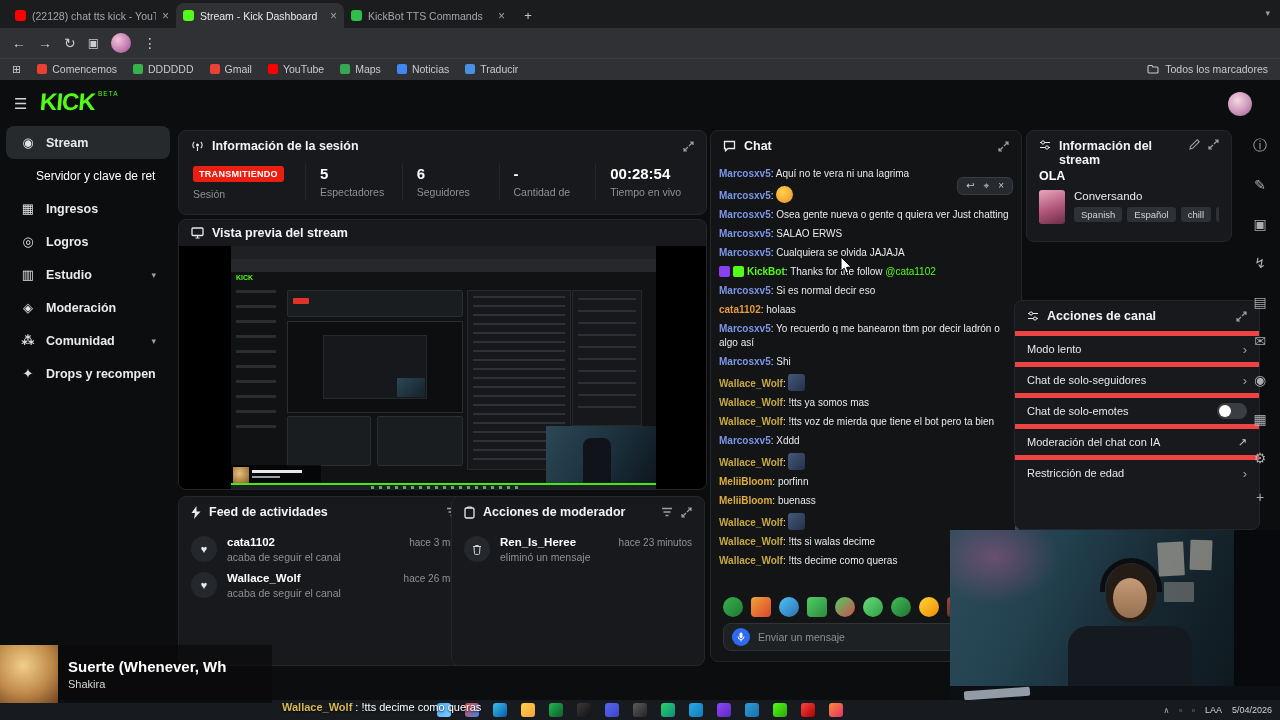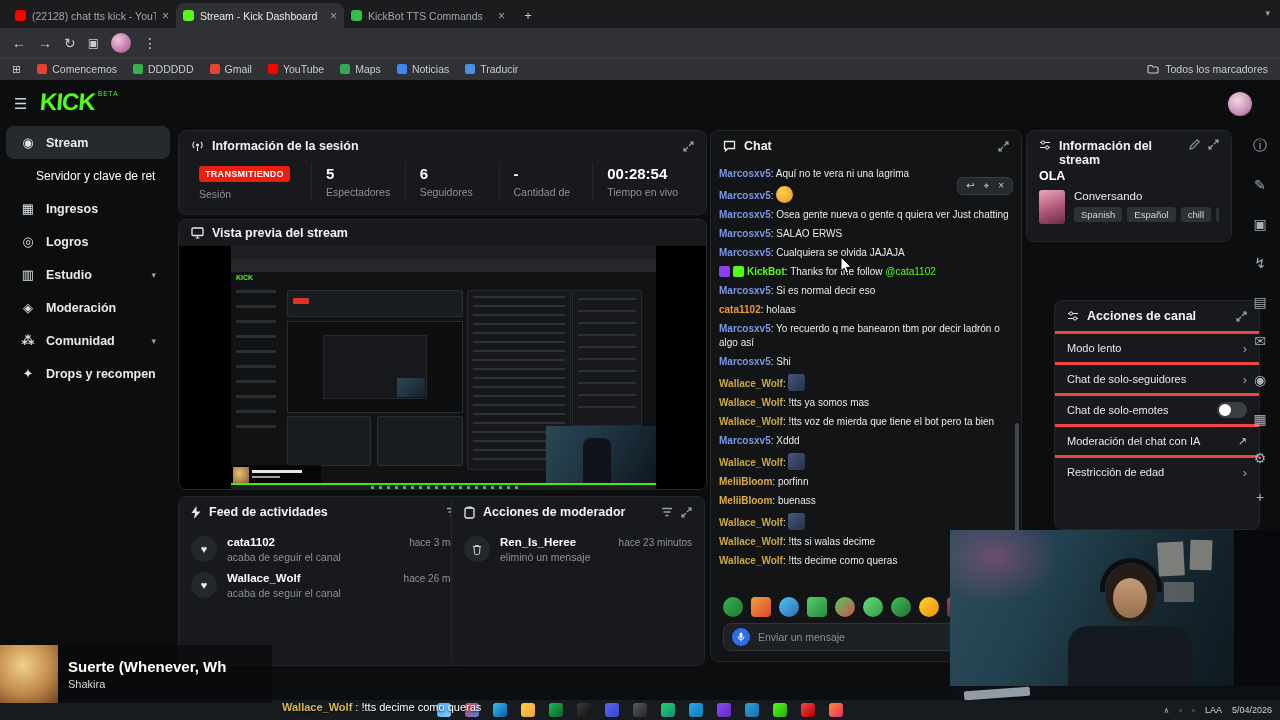--- a/index.html
+++ b/index.html
@@ -42,21 +42,21 @@
 .side-item.sub{font-weight:normal;font-size:12px;padding-left:30px;color:#fff}
 .schev{margin-left:auto;color:#9aa0a5;font-size:9px}
 .slabel{overflow:hidden}
 
 .panel{position:absolute;background:#17191c;border:1px solid #24272a;border-radius:8px;overflow:hidden}
 .phead{display:flex;align-items:center;gap:8px;height:30px;padding:0 12px;font-size:12.5px;font-weight:bold;color:#f2f3f5}
 .pico{color:#e8eaec;flex:none}
 .hico{color:#9aa0a5;flex:none}
 
 #session-panel{left:178px;top:50px;width:529px;height:85px}
-.session-body{display:flex;padding:2px 20px 0}
+.session-body{display:flex;padding:2px 14px 0}
 .live-col{width:112px}
 .live-badge{display:inline-block;background:#eb1e10;color:#fff;font-size:9px;font-weight:bold;padding:3px 6px;border-radius:3px;letter-spacing:.3px}
 .live-col .slab{margin-top:6px}
 #session-stats{display:flex;flex:1}
 .stat{width:25%;padding-left:14px;border-left:1px solid #24272a}
 .sval{font-size:15px;font-weight:bold;color:#fff;margin-top:2px}
 .slab{font-size:10.5px;color:#8d9195;margin-top:4px;white-space:nowrap}
 
 #preview-panel{left:178px;top:139px;width:529px;height:271px}
 #preview-panel .phead{height:26px}
@@ -122,22 +122,22 @@
 #si-panel .phead{height:auto;padding-top:8px;align-items:flex-start}
 .si-title{width:104px;line-height:14px}
 #si-body{padding:2px 12px 0}
 #si-stream-title{font-size:12.5px;font-weight:bold;color:#fff}
 #si-cat-row{display:flex;gap:9px;margin-top:7px}
 #si-thumb{width:26px;height:34px;border-radius:3px;background:linear-gradient(160deg,#e8a8bc,#b05578 55%,#6a2d48);flex:none}
 #si-cat{font-size:11.5px;color:#e8eaec}
 #si-tags{display:flex;gap:5px;margin-top:5px;overflow:hidden;white-space:nowrap}
 .tag{background:#2e3135;color:#cfd3d6;font-size:9.5px;padding:2px 7px;border-radius:3px;flex:none}
 
-#ca-panel{left:1054px;top:220px;width:206px;height:230px}
-.ca-row{display:flex;align-items:center;height:31px;padding:0 12px;border-top:3px solid #ef4444;font-size:11px;color:#e6e8ea}
+#ca-panel{left:1014px;top:220px;width:246px;height:230px}
+.ca-row{display:flex;align-items:center;height:31px;padding:0 12px;border-top:5px solid #ef4444;font-size:11px;color:#e6e8ea}
 .ca-row .ca-label{flex:1;white-space:nowrap;overflow:hidden}
 .rchev{color:#9aa0a5;font-size:13px}
 .toggle{width:30px;height:16px;border-radius:9px;background:#3a3e43;position:relative;flex:none}
 .toggle .knob{position:absolute;left:2px;top:2px;width:12px;height:12px;border-radius:50%;background:#fff}
 .rext{color:#c6cacd;font-size:11px}
 
 #rail{position:absolute;left:1246px;top:54px;width:28px;display:flex;flex-direction:column;gap:15px;align-items:center}
 .rail-ico{width:24px;height:24px;display:flex;align-items:center;justify-content:center;color:#a9aeb3;font-size:14px}
 
 

